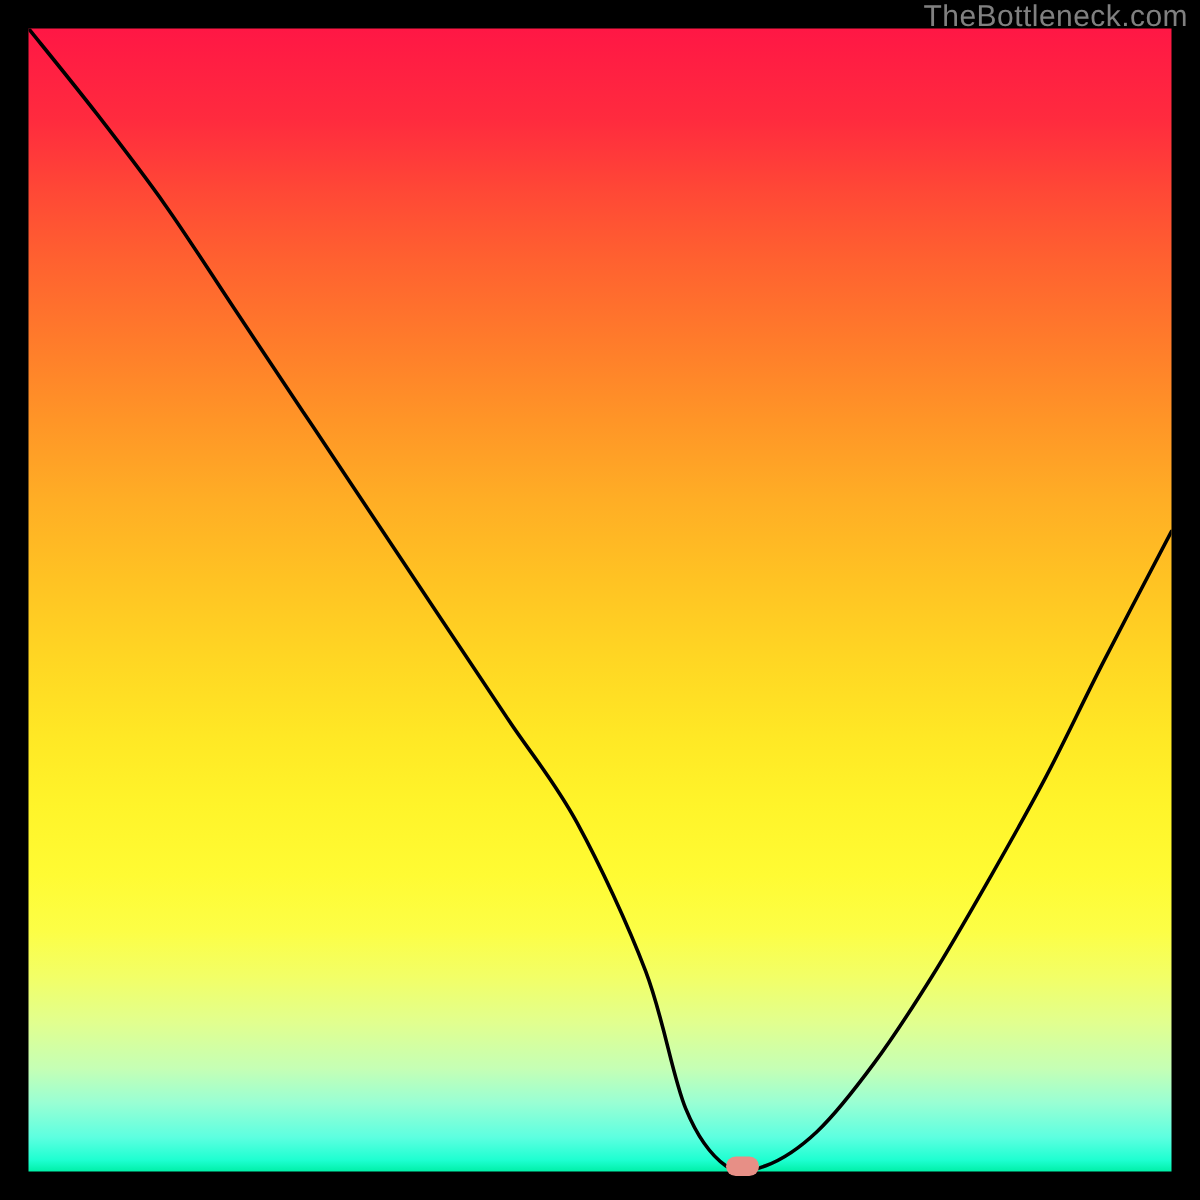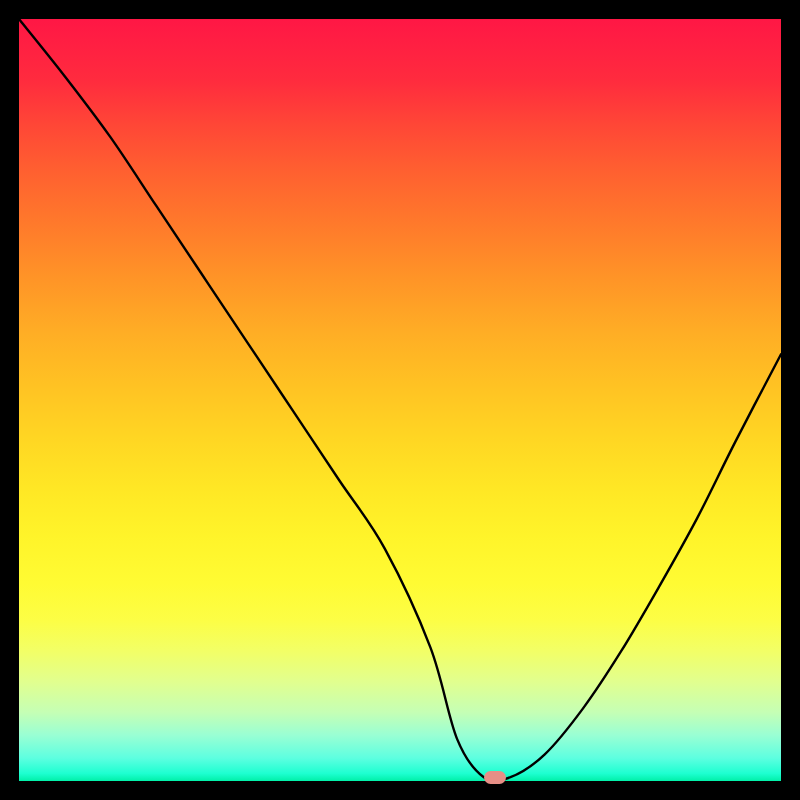--- a/index.html
+++ b/index.html
@@ -74,13 +74,14 @@
 <div class="chart-container">
 
   <div class="plot-area"></div>
 
   <svg class="curve" viewBox="0 0 762 762" preserveAspectRatio="none">
     <path id="curve-path" d="M 0.00 0.00 C 7.62 9.52, 30.48 37.46, 45.72 57.15 C 60.96 76.83, 76.20 96.52, 91.44 118.11 C 106.68 139.70, 121.92 163.83, 137.16 186.69 C 152.40 209.55, 167.64 232.41, 182.88 255.27 C 198.12 278.13, 213.36 300.99, 228.60 323.85 C 243.84 346.71, 259.08 369.57, 274.32 392.43 C 289.56 415.29, 304.80 438.15, 320.04 461.01 C 335.28 483.87, 350.52 501.65, 365.76 529.59 C 381.00 557.53, 399.42 596.90, 411.48 628.65 C 423.55 660.40, 429.26 698.50, 438.15 720.09 C 447.04 741.68, 455.93 751.84, 464.82 758.19 C 473.71 764.54, 481.33 762.00, 491.49 758.19 C 501.65 754.38, 513.71 746.76, 525.78 735.33 C 537.85 723.90, 551.18 706.75, 563.88 689.61 C 576.58 672.47, 589.28 652.78, 601.98 632.46 C 614.68 612.14, 627.38 589.91, 640.08 567.69 C 652.78 545.46, 665.48 523.24, 678.18 499.11 C 690.88 474.98, 702.31 450.21, 716.28 422.91 C 730.25 395.60, 754.38 349.88, 762.00 335.28" fill="none" stroke="#000" stroke-width="2.4" stroke-linejoin="round" stroke-linecap="round"></path>
   </svg>
 
   <div class="marker" id="marker" style="left: 484.25px; top: 771px;"></div>
 
+  <div class="watermark">TheBottleneck.com</div>
 </div>
 
 </body></html>

